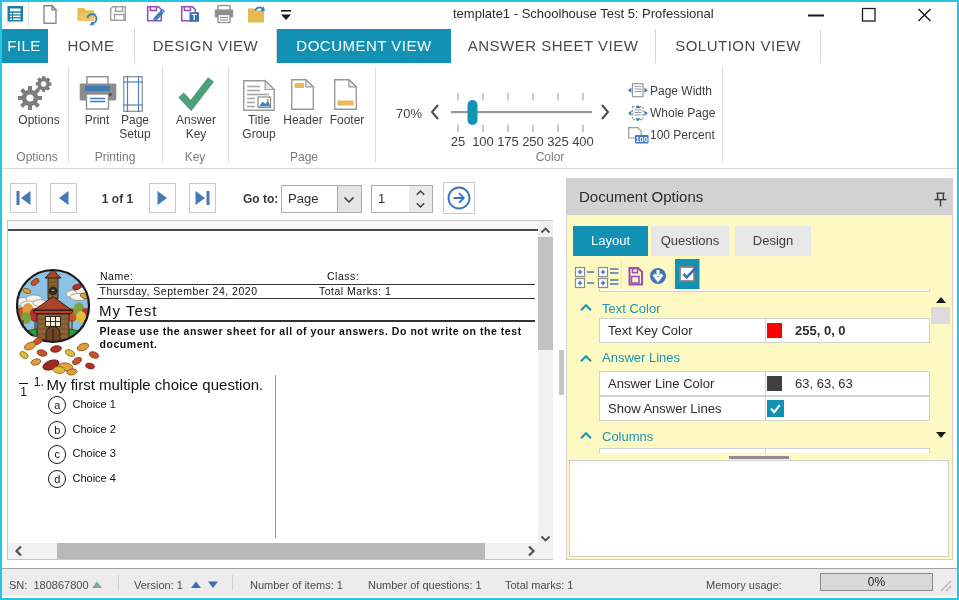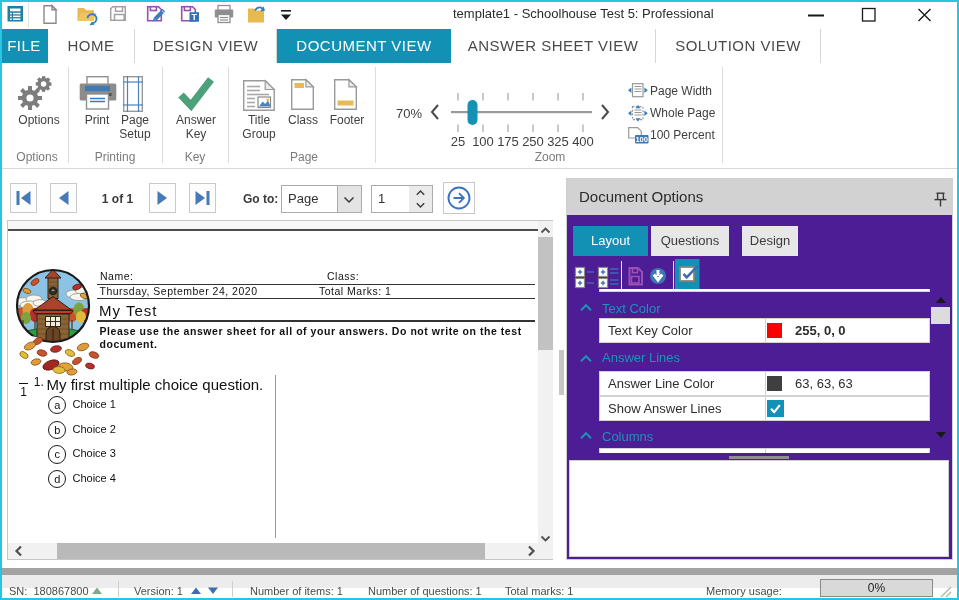--- a/index.html
+++ b/index.html
@@ -15,28 +15,28 @@
 #ribbon { position:absolute; left:0; top:63px; width:957px; height:106px; background:#fff; border-bottom:1px solid #d9d9d9; }
 .gsep { position:absolute; top:4px; width:1px; height:96px; background:#dcdcdc; }
 .glabel { position:absolute; top:87px; font-size:12px; color:#7b7b7b; width:120px; text-align:center; }
 .ilabel { position:absolute; font-size:12px; color:#3f3f3f; text-align:center; line-height:13.5px; }
 #navbar { position:absolute; left:0; top:170px; width:560px; height:50px; background:#fff; }
 .nbtn { position:absolute; top:13px; width:27px; height:30px; background:#fdfdfd; border:1px solid #c9c9c9; }
 #viewer { position:absolute; left:7px; top:220px; width:546px; height:340px; border:1px solid #c5c5c5; background:#f7f7f7; }
 #page { position:absolute; left:0px; top:8px; width:530px; height:314px; background:#fff; border-top:2px solid #4b4b4b; }
 #vscroll { position:absolute; left:530px; top:0; width:15px; height:322px; background:#f1f1f1; }
 #hscroll { position:absolute; left:0; top:322px; width:530px; height:16px; background:#f1f1f1; }
-#panel { position:absolute; left:566px; top:178px; width:387px; height:382px; background:#4c1d95; border:1px solid #cfcfcf; }
+#panel { position:absolute; left:566px; top:178px; width:387px; height:382px; background:#fef9c3; border:1px solid #cfcfcf; }
 #phead { position:absolute; left:0; top:0; width:385px; height:36px; background:#d2d2d2; }
 .ptab { position:absolute; top:47px; height:30px; line-height:30px; text-align:center; font-size:13px; color:#3c3c3c; background:#e7e7e7; }
 .ptab.sel { background:#1391b5; color:#fff; }
 .sechead { position:absolute; left:35px; font-size:13px; color:#1b94b6; }
 .prow { position:absolute; left:32px; width:331px; height:25px; border:1px solid #d2d2d2; background:#fff; font-size:13px; color:#2d2d2d; }
 .prow .divl { position:absolute; left:165px; top:0; width:1px; height:23px; background:#d2d2d2; }
-#statusbar { position:absolute; left:0; top:568px; width:957px; height:20px; background:#ececec; border-top:7px solid #a3a3a3; font-size:11px; color:#4a4a4a;padding-left:25px; }
+#statusbar { position:absolute; left:0; top:568px; width:957px; height:28px; background:#ececec; border-top:1px solid #a3a3a3; font-size:11px; color:#4a4a4a;padding-left:25px; }
 .ssep { position:absolute; top:6px; width:1px; height:16px; background:#cfcfcf; }
 .ticklb { position:absolute; top:71px; width:30px; text-align:center; font-size:13px; color:#3f3f3f; }
 </style>
 </head>
 <body>
 <div id="win">
 
 <div id="titlebar">
   <svg width="300" height="28" style="left:0;top:0;">
     <rect x="7.5" y="6" width="15.5" height="15.5" fill="#1d7fa3"></rect>
@@ -115,27 +115,27 @@
 <div id="ribbon">
   <div class="gsep" style="left:68px;"></div>
   <div class="gsep" style="left:162px;"></div>
   <div class="gsep" style="left:228px;"></div>
   <div class="gsep" style="left:375px;"></div>
   <div class="gsep" style="left:722px;"></div>
   <div class="glabel" style="left:-23px;">Options</div>
   <div class="glabel" style="left:55px;">Printing</div>
   <div class="glabel" style="left:135px;">Key</div>
   <div class="glabel" style="left:244px;">Page</div>
-  <div class="glabel" style="left:490px;">Zoom</div>
+  <div class="glabel" style="left:490px;">Color</div>
   <div class="ilabel" style="left:6px;top:51px;width:66px;">Options</div>
   <div class="ilabel" style="left:67px;top:51px;width:60px;">Print</div>
   <div class="ilabel" style="left:105px;top:51px;width:60px;">Page<br>Setup</div>
   <div class="ilabel" style="left:166px;top:51px;width:60px;">Answer<br>Key</div>
   <div class="ilabel" style="left:229px;top:51px;width:60px;">Title<br>Group</div>
-  <div class="ilabel" style="left:273px;top:51px;width:60px;">Class</div>
+  <div class="ilabel" style="left:273px;top:51px;width:60px;">Header</div>
   <div class="ilabel" style="left:317px;top:51px;width:60px;">Footer</div>
   <svg width="40" height="38" style="left:16px;top:12px;">
     <g fill="#7d7d7d">
           <rect x="12" y="11" width="4" height="5" transform="rotate(0 14 23)"></rect>
           <rect x="12" y="11" width="4" height="5" transform="rotate(45 14 23)"></rect>
           <rect x="12" y="11" width="4" height="5" transform="rotate(90 14 23)"></rect>
           <rect x="12" y="11" width="4" height="5" transform="rotate(135 14 23)"></rect>
           <rect x="12" y="11" width="4" height="5" transform="rotate(180 14 23)"></rect>
           <rect x="12" y="11" width="4" height="5" transform="rotate(225 14 23)"></rect>
           <rect x="12" y="11" width="4" height="5" transform="rotate(270 14 23)"></rect>
@@ -451,21 +451,21 @@
         <line x1="2.5" y1="1.2" x2="10.5" y2="1.2"></line>
         <line x1="3.6" y1="1" x2="3.6" y2="7"></line>
         <line x1="9.4" y1="1" x2="9.4" y2="7"></line>
         <line x1="0.5" y1="7.6" x2="12.5" y2="7.6"></line>
         <line x1="6.5" y1="8" x2="6.5" y2="14.5"></line>
       </g>
     </svg>
   </div>
   <div class="ptab sel" style="left:6px;width:75px;">Layout</div>
   <div class="ptab" style="left:84px;width:78px;">Questions</div>
-  <div class="ptab" style="left:175px;width:56px;">Design</div>
+  <div class="ptab" style="left:168px;width:76px;">Design</div>
 
   <div style="position:absolute;left:54px;top:82px;width:1px;height:29px;background:#e3e3e3;"></div>
   <div style="position:absolute;left:106px;top:82px;width:1px;height:29px;background:#e3e3e3;"></div>
   <svg width="130" height="32" style="left:7px;top:80px;">
     <g stroke="#8a8a8a" stroke-width="1.2" fill="#fff">
       <rect x="1.5" y="8.5" width="9" height="9"></rect>
           <rect x="1.5" y="19.5" width="9" height="9"></rect>
       <rect x="24.5" y="8.5" width="9" height="9"></rect>
           <rect x="24.5" y="19.5" width="9" height="9"></rect>
     </g>

